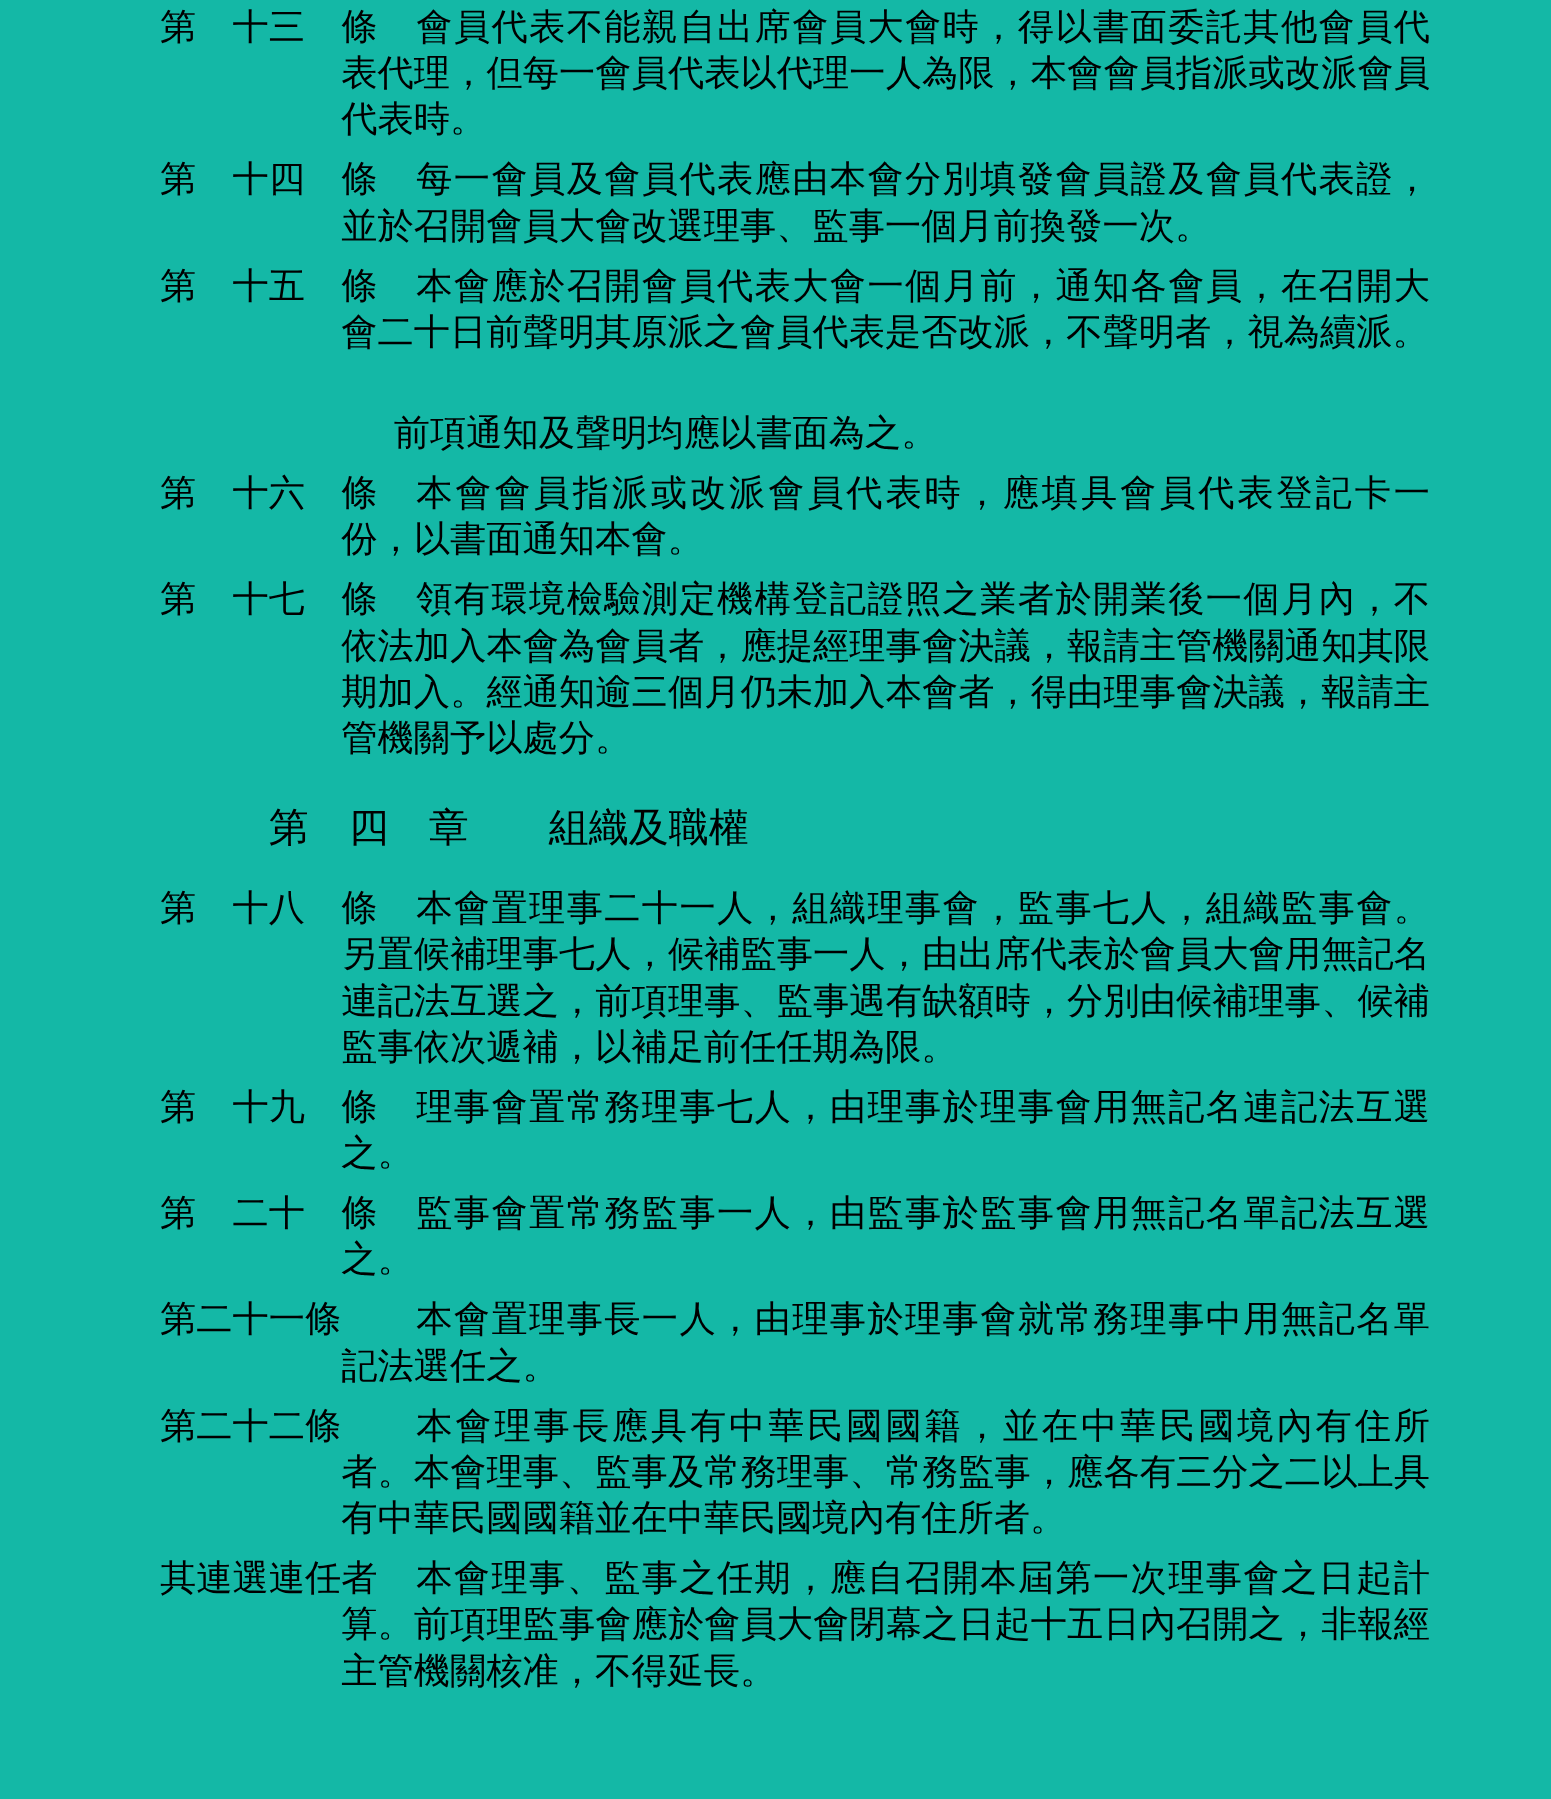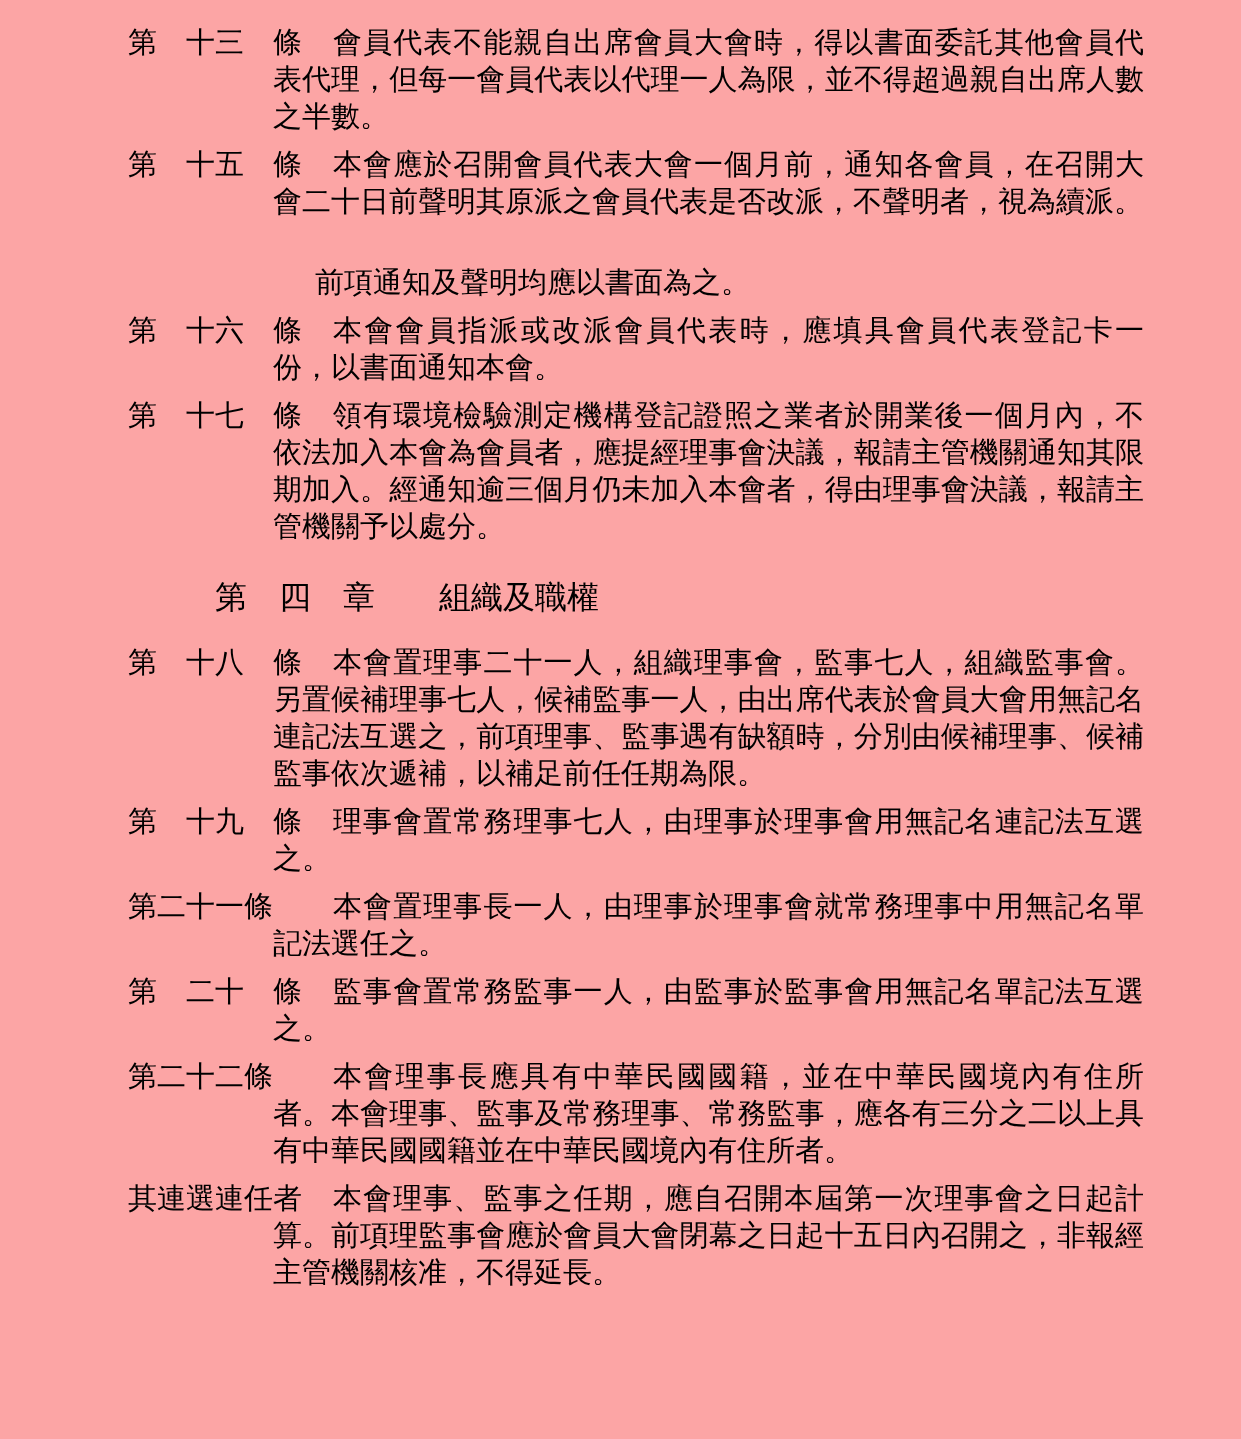--- a/index.html
+++ b/index.html
@@ -4,25 +4,25 @@
 <style>
   html, body {
     margin: 0;
     padding: 0;
     background: #ffffff;
   }
   .page {
     position: relative;
     width: 1241px;
     height: 1439px;
-    background: #fca5a5;
+    background: #14b8a6;
     color: #000000;
     overflow: hidden;
     box-sizing: border-box;
-    padding-top: 24px;
+    padding-top: 4px;
     font-family: "Liberation Serif", "DejaVu Serif", serif;
   }
   .doc {
     margin-left: 128px;
     width: 1020px;
   }
   .article {
     position: relative;
     margin-bottom: 11px;
   }
@@ -62,24 +62,30 @@
   }
 </style>
 </head>
 <body>
 
 <div class="page">
   <div class="doc" id="doc">
   <div class="article">
     <span class="article-num">第　十三　條</span>
     <div class="article-body">
-          <p class="para">會員代表不能親自出席會員大會時，得以書面委託其他會員代表代理，但每一會員代表以代理一人為限，並不得超過親自出席人數之半數。</p>
+          <p class="para">會員代表不能親自出席會員大會時，得以書面委託其他會員代表代理，但每一會員代表以代理一人為限，本會會員指派或改派會員代表時。</p>
         </div>
   </div>
 
+  <div class="article">
+    <span class="article-num">第　十四　條</span>
+    <div class="article-body">
+          <p class="para">每一會員及會員代表應由本會分別填發會員證及會員代表證，並於召開會員大會改選理事、監事一個月前換發一次。</p>
+        </div>
+  </div>
 
   <div class="article">
     <span class="article-num">第　十五　條</span>
     <div class="article-body">
           <p class="para">本會應於召開會員代表大會一個月前，通知各會員，在召開大會二十日前聲明其原派之會員代表是否改派，不聲明者，視為續派。</p>
           <p class="para">前項通知及聲明均應以書面為之。</p>
         </div>
   </div>
 
   <div class="article">
@@ -106,30 +112,30 @@
   </div>
 
   <div class="article">
     <span class="article-num">第　十九　條</span>
     <div class="article-body">
           <p class="para">理事會置常務理事七人，由理事於理事會用無記名連記法互選之。</p>
         </div>
   </div>
 
   <div class="article">
-    <span class="article-num">第二十一條</span>
+    <span class="article-num">第　二十　條</span>
     <div class="article-body">
-          <p class="para">本會置理事長一人，由理事於理事會就常務理事中用無記名單記法選任之。</p>
+          <p class="para">監事會置常務監事一人，由監事於監事會用無記名單記法互選之。</p>
         </div>
   </div>
 
   <div class="article">
-    <span class="article-num">第　二十　條</span>
+    <span class="article-num">第二十一條</span>
     <div class="article-body">
-          <p class="para">監事會置常務監事一人，由監事於監事會用無記名單記法互選之。</p>
+          <p class="para">本會置理事長一人，由理事於理事會就常務理事中用無記名單記法選任之。</p>
         </div>
   </div>
 
   <div class="article">
     <span class="article-num">第二十二條</span>
     <div class="article-body">
           <p class="para">本會理事長應具有中華民國國籍，並在中華民國境內有住所者。本會理事、監事及常務理事、常務監事，應各有三分之二以上具有中華民國國籍並在中華民國境內有住所者。</p>
         </div>
   </div>
 

